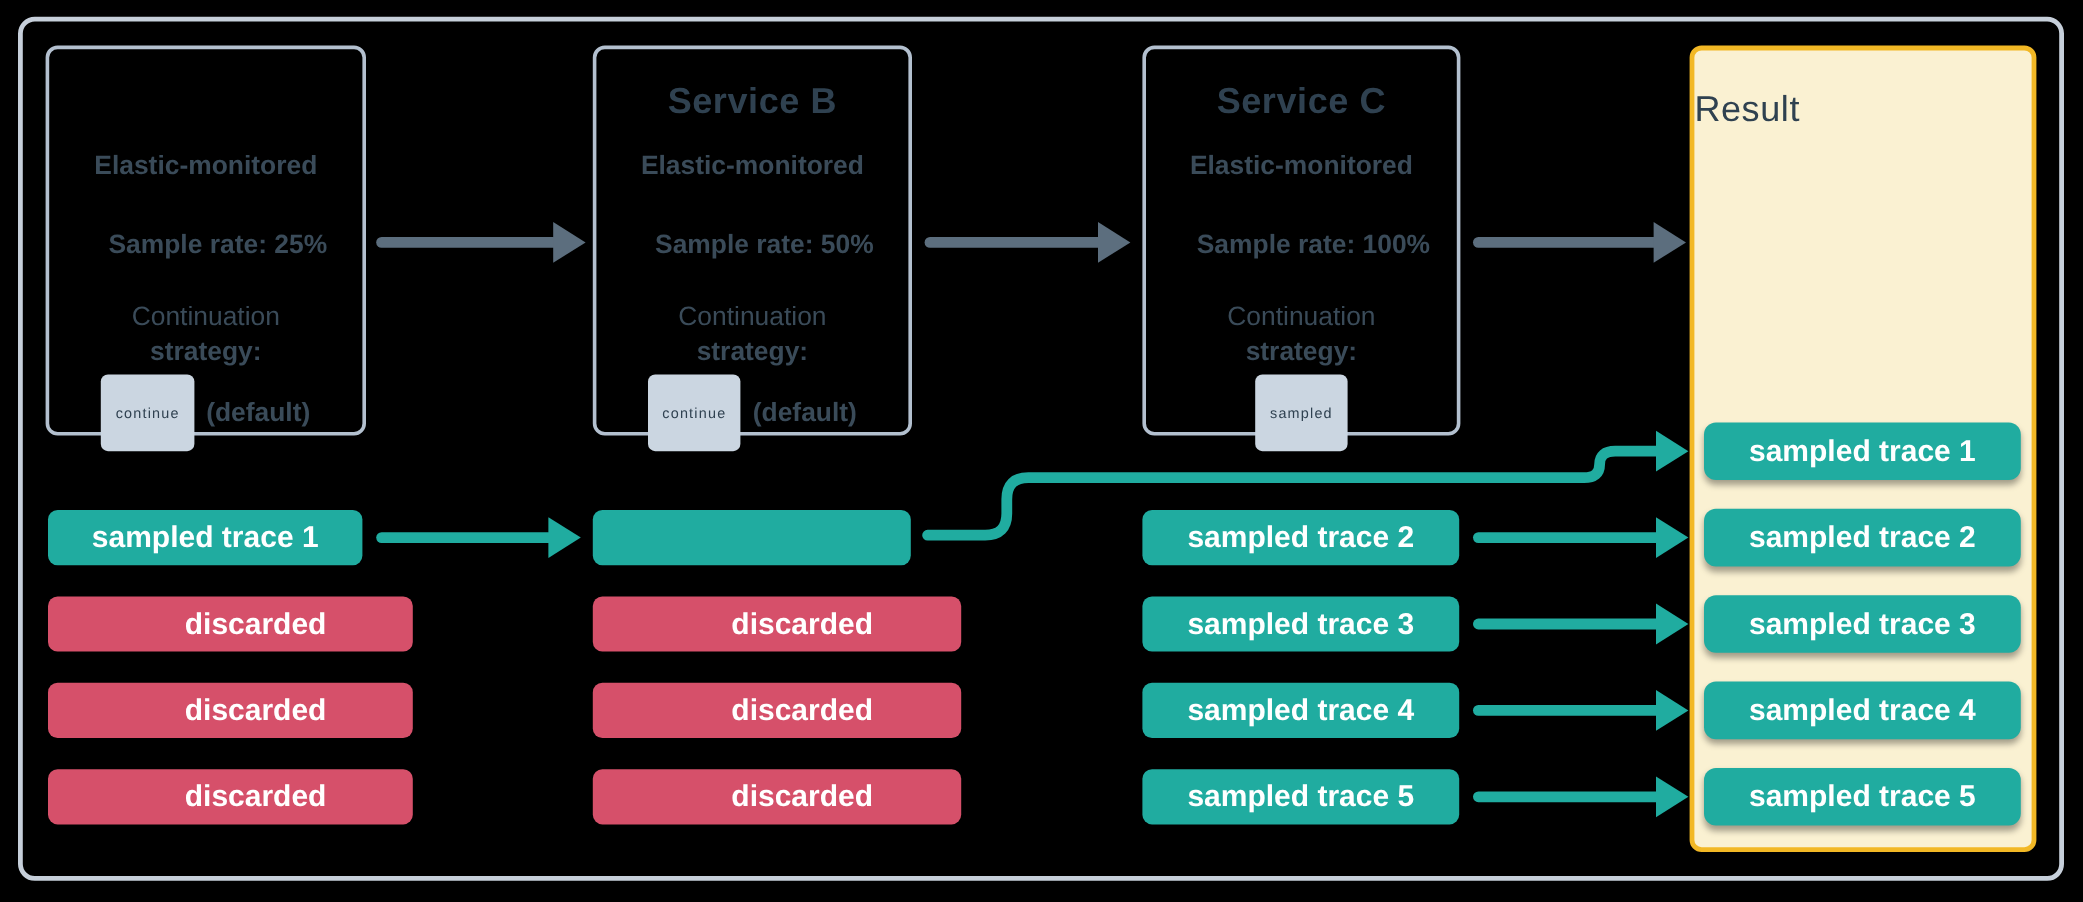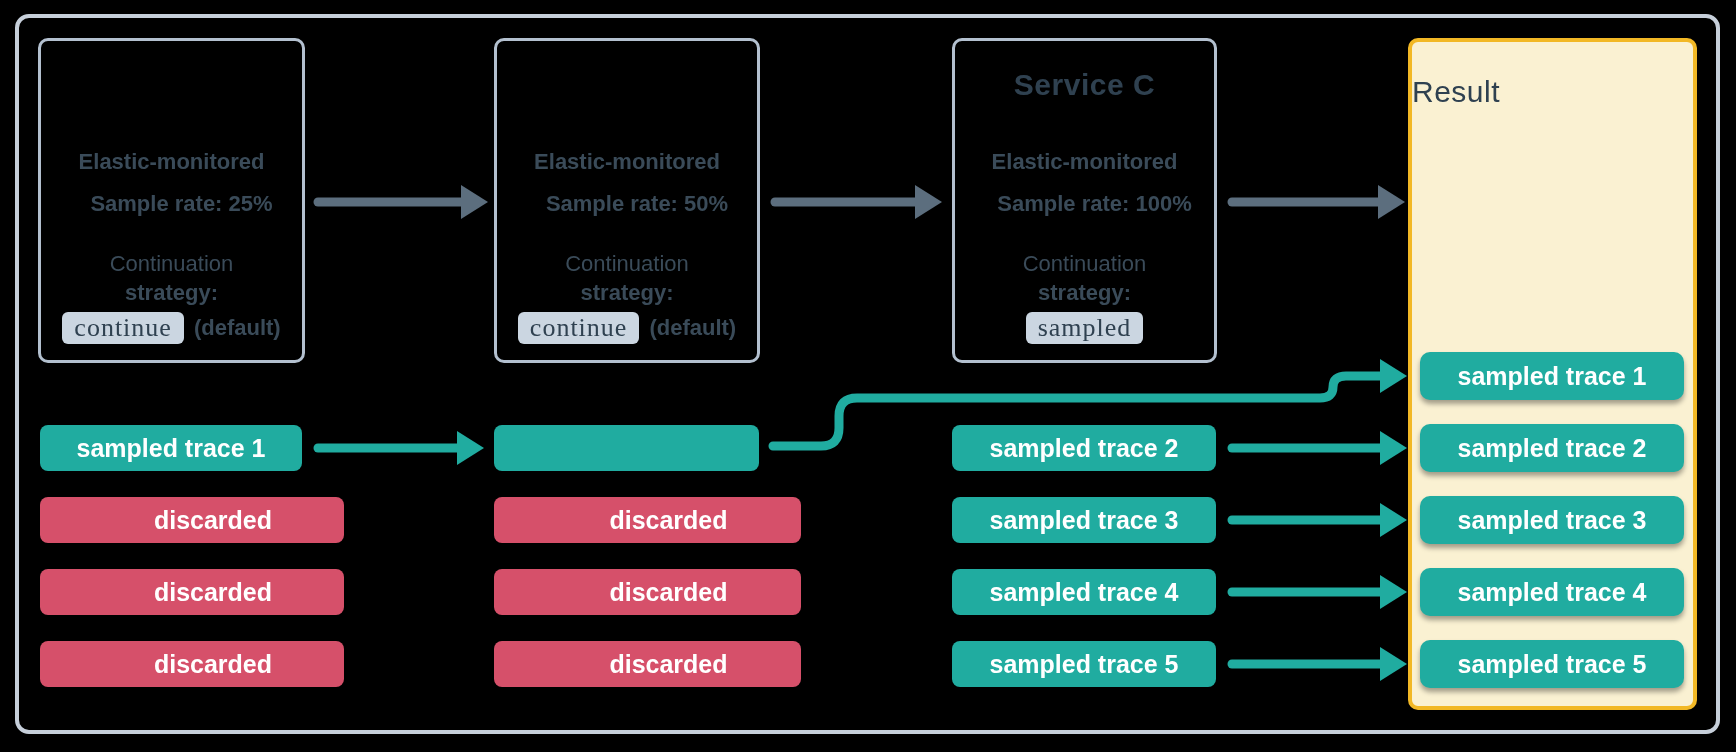--- a/index.html
+++ b/index.html
@@ -15,31 +15,31 @@
   
   .service {
     position:absolute; top:38px; height:319px;
     border:3px solid var(--service-border); border-radius:10px;
   }
   .svc-a { left:38px;  width:261px; }
   .svc-b { left:494px; width:260px; }
   .svc-c { left:952px; width:259px; }
   .svc-line { position:absolute; left:0; right:0; text-align:center; }
   .svc-title { top:27px; font-size:30px; font-weight:bold; color:var(--title-text); letter-spacing:.5px; }
-  .svc-sub   { top:84px;  font-size:22px; font-weight:600; color:var(--body-text);margin-top:24px; }
+  .svc-sub   { top:84px;  font-size:22px; font-weight:600; color:var(--body-text); }
   .svc-rate  { top:150px; font-size:22px; font-weight:600; color:var(--body-text);padding-left:20px; }
   .svc-cont1 { top:210px; font-size:22px; font-weight:400; color:var(--body-text); }
   .svc-cont2 { top:239px; font-size:22px; font-weight:600; color:var(--body-text); }
   .svc-chip-row {
     top:271px; display:flex; justify-content:center; align-items:center; gap:10px;
   }
   .chip {
     display:inline-block; background:var(--chip-bg); color:var(--chip-text);
-    font-family:Liberation Serif, serif; font-size:26px; letter-spacing:1px;
-    padding:4px 12px; border-radius:6px; line-height:24px;
+    font-family:Liberation Sans, sans-serif; font-size:12px; letter-spacing:1px;
+    padding:20px 12px; border-radius:6px; line-height:24px;
   }
   .chip-suffix { font-size:22px; font-weight:600; color:var(--body-text); }
   .chip-suffix:empty { display:none; }
   
   .result {
     position:absolute; left:1408px; top:38px; width:281px; height:664px;
     background:var(--result-bg); border:4px solid var(--result-border);
     border-radius:10px; box-shadow:0 5px 8px rgba(0,0,0,.55);
   }
   .result-title {
@@ -84,20 +84,21 @@
     <div class="svc-line svc-rate">Sample rate: 25%</div>
     <div class="svc-line svc-cont1">Continuation</div>
     <div class="svc-line svc-cont2">strategy:</div>
     <div class="svc-line svc-chip-row">
       <span class="chip">continue</span>
       <span class="chip-suffix">(default)</span>
     </div>
   </div>
 
   <div class="service svc-b">
+    <div class="svc-line svc-title">Service B</div>
     <div class="svc-line svc-sub">Elastic-monitored</div>
     <div class="svc-line svc-rate">Sample rate: 50%</div>
     <div class="svc-line svc-cont1">Continuation</div>
     <div class="svc-line svc-cont2">strategy:</div>
     <div class="svc-line svc-chip-row">
       <span class="chip">continue</span>
       <span class="chip-suffix">(default)</span>
     </div>
   </div>
 

